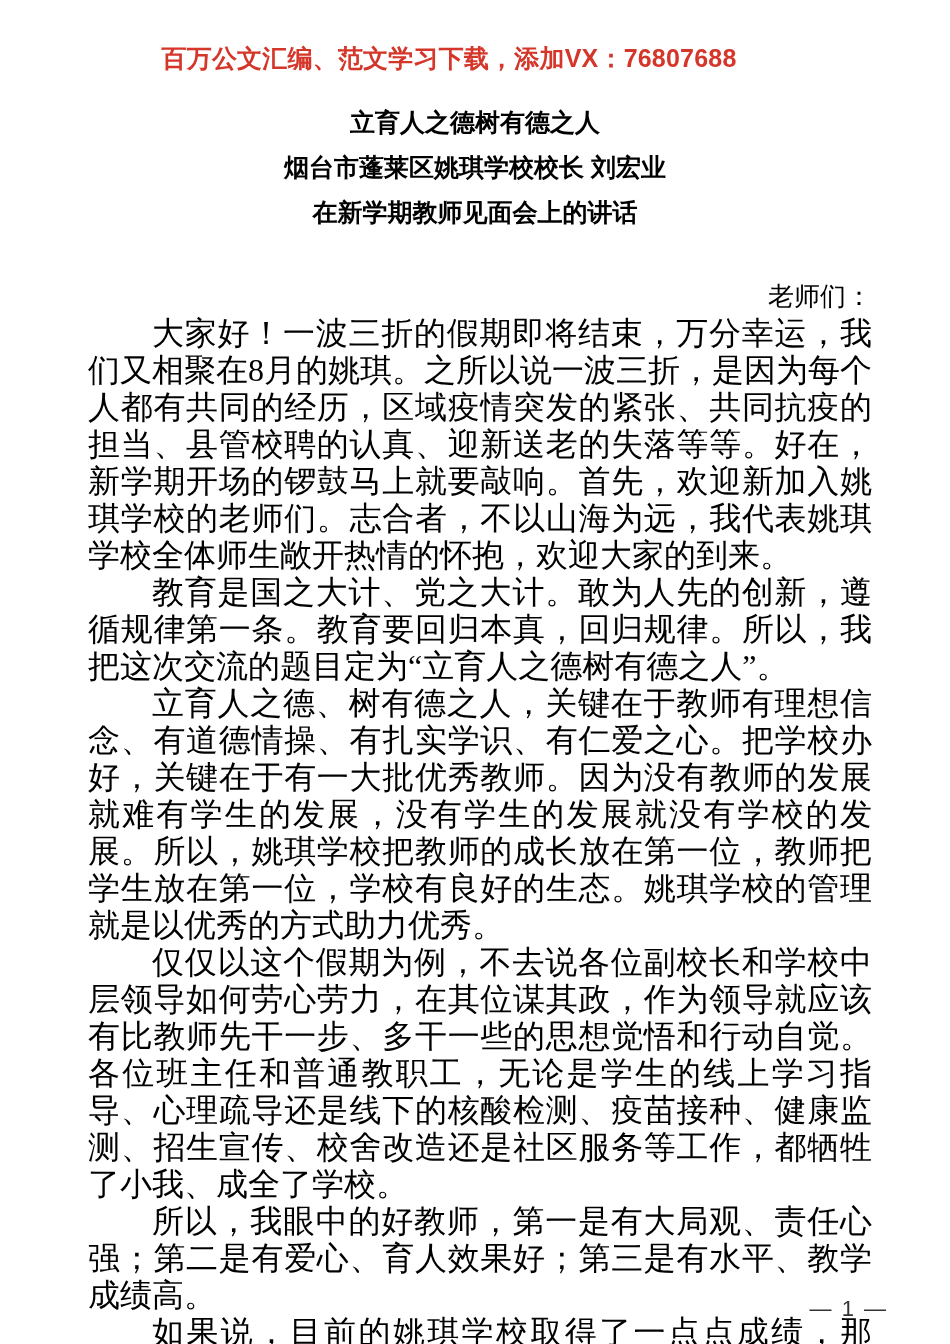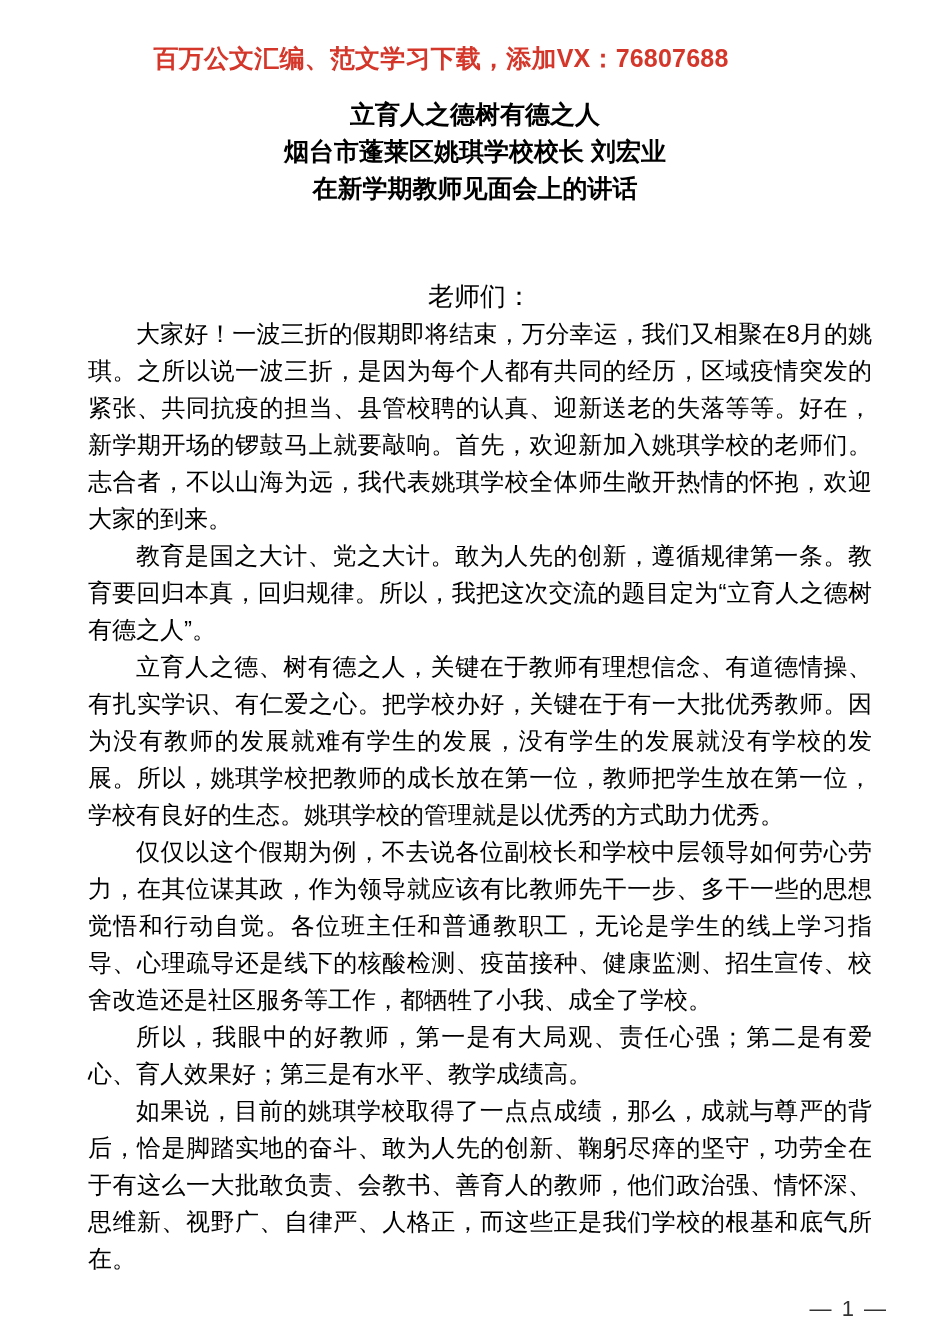--- a/index.html
+++ b/index.html
@@ -17,21 +17,21 @@
     height: 1344px;
     background: #ffffff;
     overflow: hidden;
     box-sizing: border-box;
   }
 
   
   .promo-banner {
     position: absolute;
     top: 42px;
-    left: 0;
+    left: 8px;
     width: 882px;
     text-align: center;
     font-size: 25px;
     font-weight: 700;
     letter-spacing: 0.2px;
     color: #d5362a;
     white-space: nowrap;
   }
 
   
@@ -41,51 +41,53 @@
     left: 0;
     width: 950px;
     text-align: center;
   }
   .title-line {
     font-size: 25px;
     font-weight: 700;
     line-height: 37px;
     color: #000000;
     white-space: nowrap;
+    margin-top: 8px;
   }
   .title-date {
     font-size: 25px;
     font-weight: 400;
     line-height: 37px;
     color: #000000;
     white-space: nowrap;
   }
 
   
   .body-col {
     position: absolute;
     top: 278px;
     left: 88px;
     width: 784px;
   }
   .salutation {
     font-size: 26px;
     line-height: 37px;
-    text-align: center;
+    text-align: right;
     margin: 0 0 0 0;
   }
   .para {
-    font-size: 24px;
+    font-size: 32px;
     line-height: 37px;
     text-align: justify;
     text-justify: inter-character;
     text-align-last: left;
     margin: 0;
     text-indent: 2em;
     word-break: break-all;
+    font-family: Liberation Serif, serif;
   }
 
   
   .page-footer {
     position: absolute;
     left: 0;
     top: 1296px;
     width: 950px;
     text-align: right;
     padding-right: 62px;

